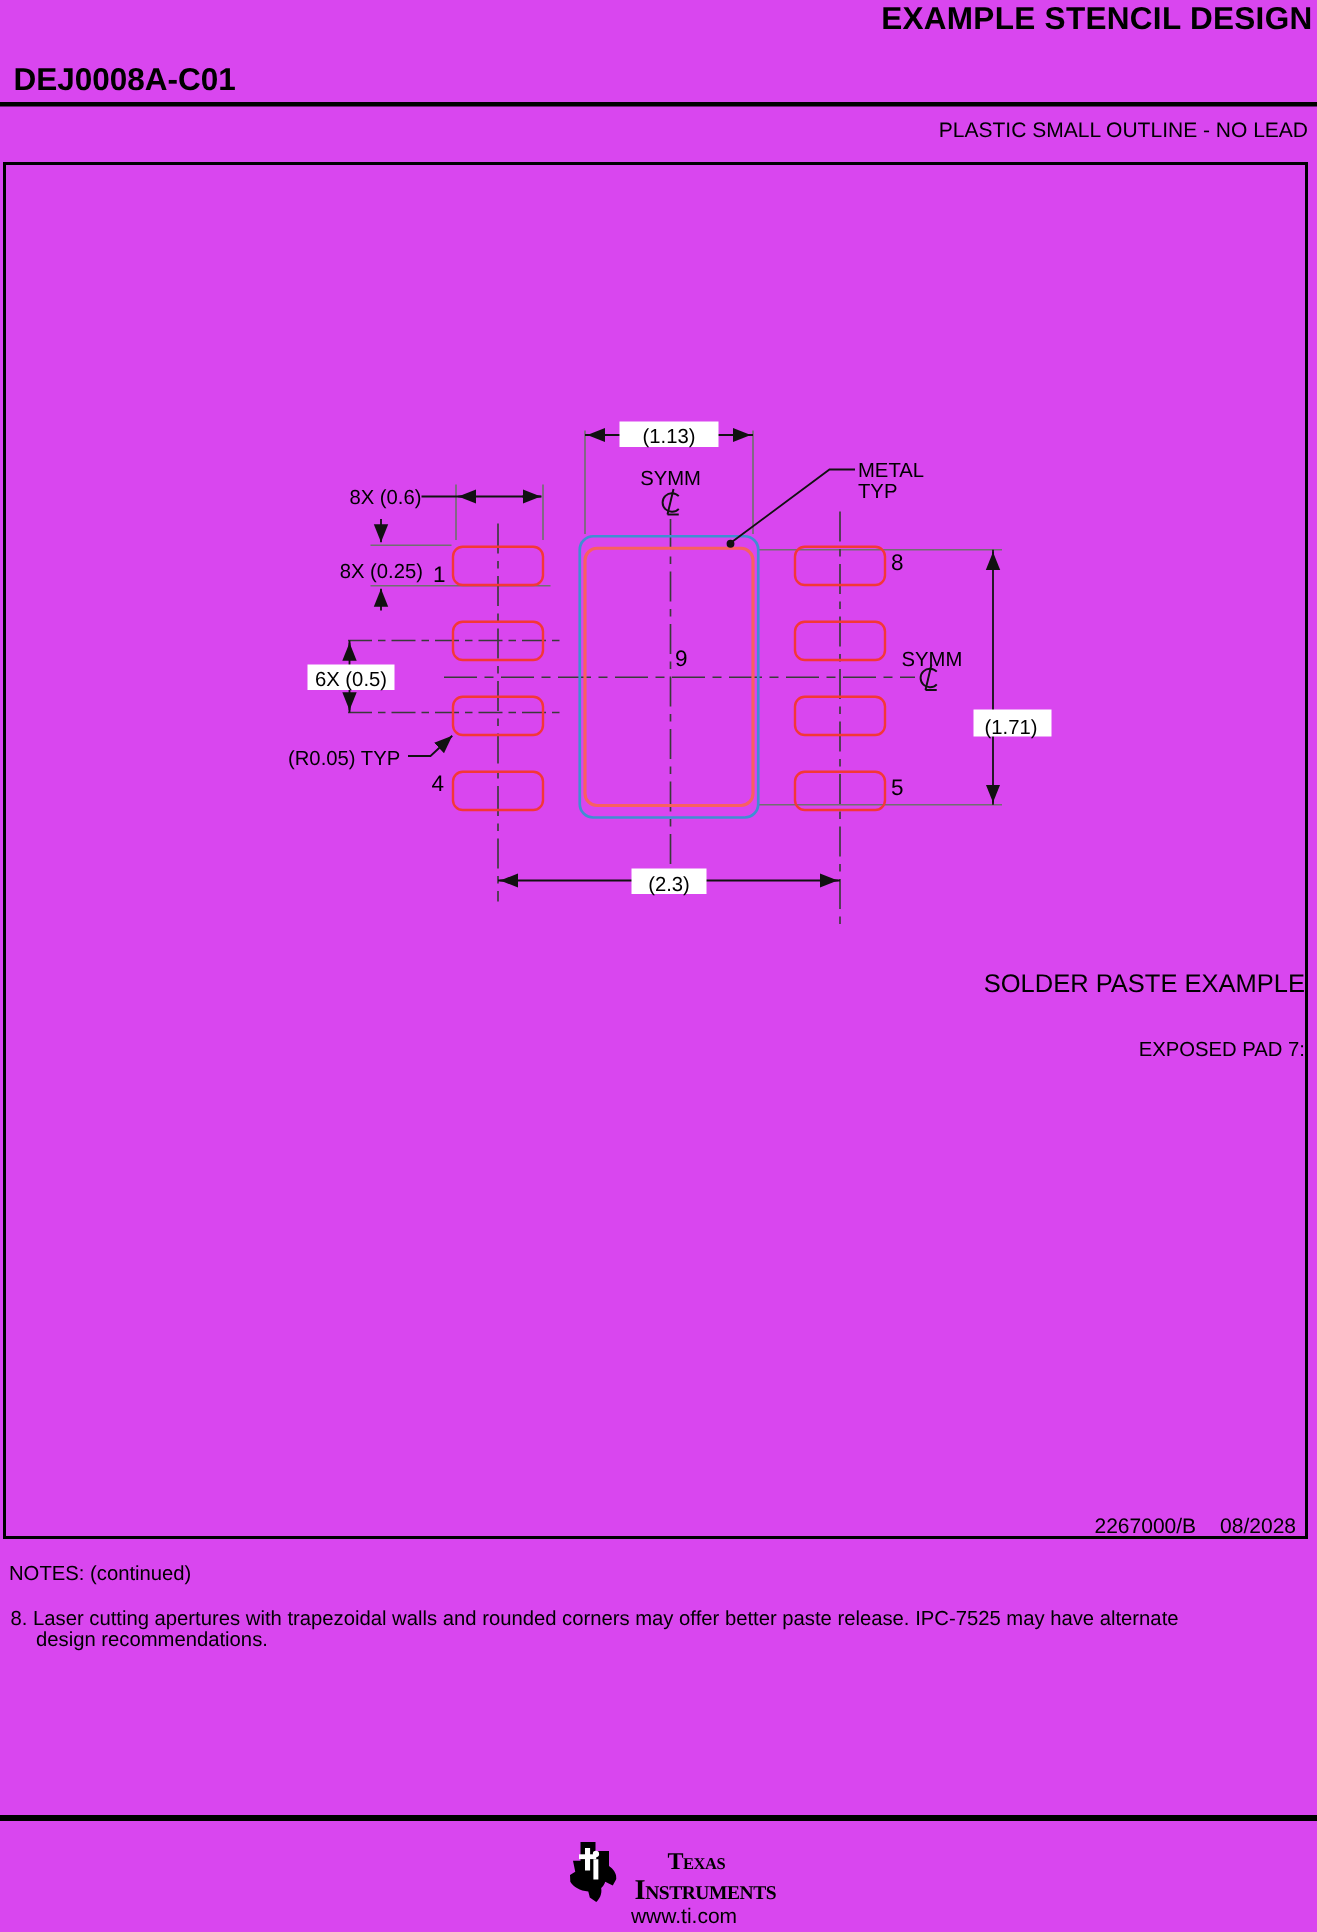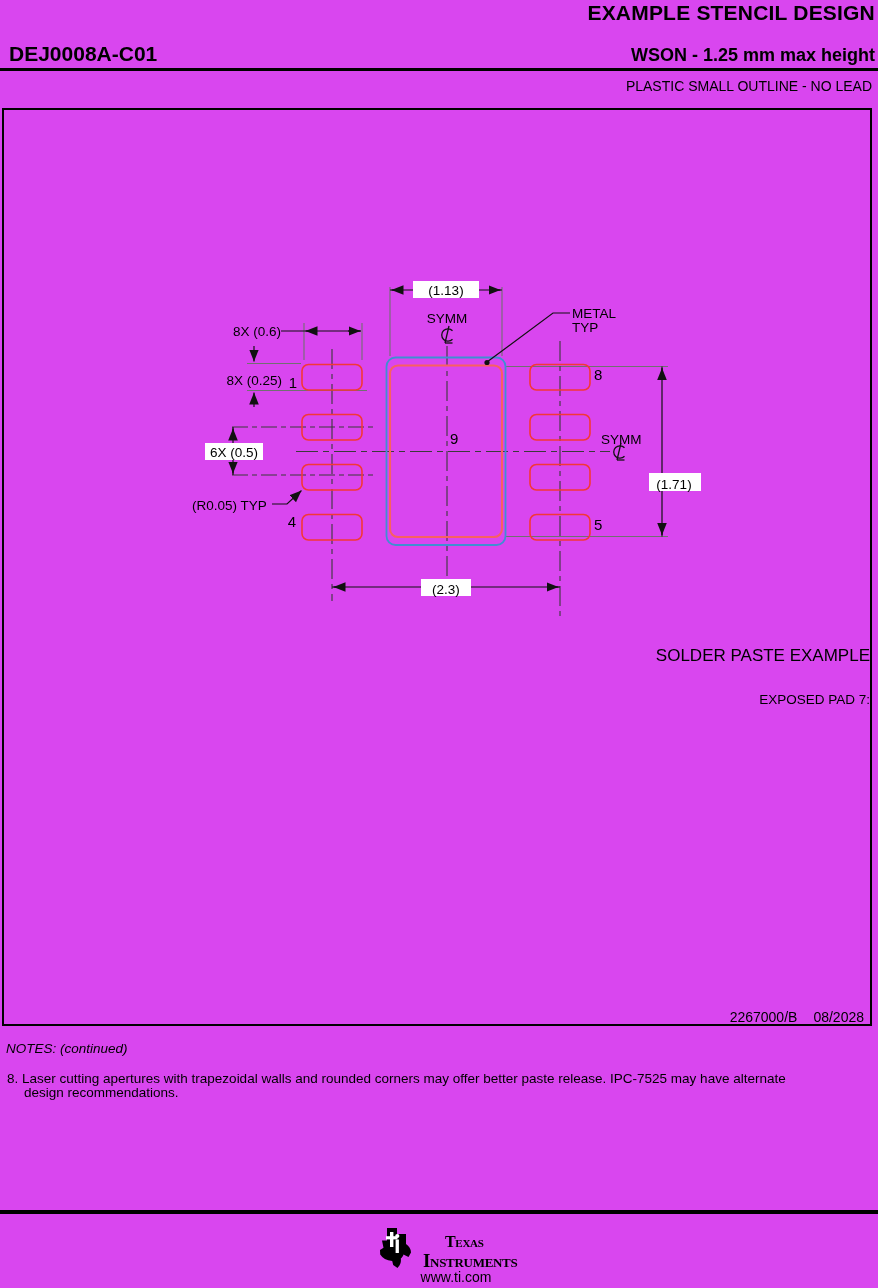--- a/index.html
+++ b/index.html
@@ -12,41 +12,40 @@
   .hdr-rule{top:68px;left:0;width:878px;height:3px;background:#000;}
   .hdr-sub{top:78px;right:6px;font-size:14px;}
   .frame{left:2px;top:108px;width:870px;height:918px;border:2px solid #000;box-sizing:border-box;}
   .cap{left:40px;width:830px;text-align:right;font-size:13.5px;}
   .cap1{top:646px;font-size:17px;}
   .cap2{top:665px;}
   .cap3{top:692px;}
   .cap4{top:706px;}
   .cap5{top:720px;}
   .docline{top:1009px;right:14px;font-size:14px;display:flex;gap:16px;}
-  .notes-h{top:1041px;left:6px;font-size:13.5px;font-style:italic;}
+  .notes-h{top:1041px;left:6px;font-size:13.5px;}
   .note-l1{top:1071px;left:7px;font-size:13.5px;}
   .note-l2{top:1085px;left:24px;font-size:13.5px;}
   .ftr-rule{top:1210px;left:0;width:878px;height:3.5px;background:#000;}
   .brand1{top:1233px;left:417px;font-family:"Liberation Serif",serif;font-variant:small-caps;
           font-weight:bold;font-size:16px;letter-spacing:-0.3px;margin-left:28px;}
   .brand2{top:1250px;left:423px;font-family:"Liberation Serif",serif;font-variant:small-caps;
           font-weight:bold;font-size:19px;letter-spacing:-0.3px;}
   .url{top:1269px;left:396px;width:120px;text-align:center;font-size:14px;}
   svg text{font-family:"Liberation Sans",sans-serif;fill:#000;}
   .dimtxt{font-size:13.5px;}
   .pintxt{font-size:15px;}
 </style>
 </head>
 <body>
 
 <div id="page">
 
   <div class="abs hdr-title">EXAMPLE STENCIL DESIGN</div>
   <div class="abs hdr-part">DEJ0008A-C01</div>
-  <div class="abs hdr-pkg">WSON - 1.25 mm max height</div>
   <div class="abs hdr-rule"></div>
   <div class="abs hdr-sub">PLASTIC SMALL OUTLINE - NO LEAD</div>
 
   <div class="abs frame"></div>
 
   <svg class="abs" style="left:0;top:0;" width="878" height="1288" viewBox="0 0 878 1288">
     <defs>
       <marker id="ar" viewBox="0 0 10 10" refX="10" refY="5" markerWidth="10" markerHeight="10" orient="auto">
         <path d="M0,1 L10,5 L0,9 Z" fill="#111"></path>
       </marker>

